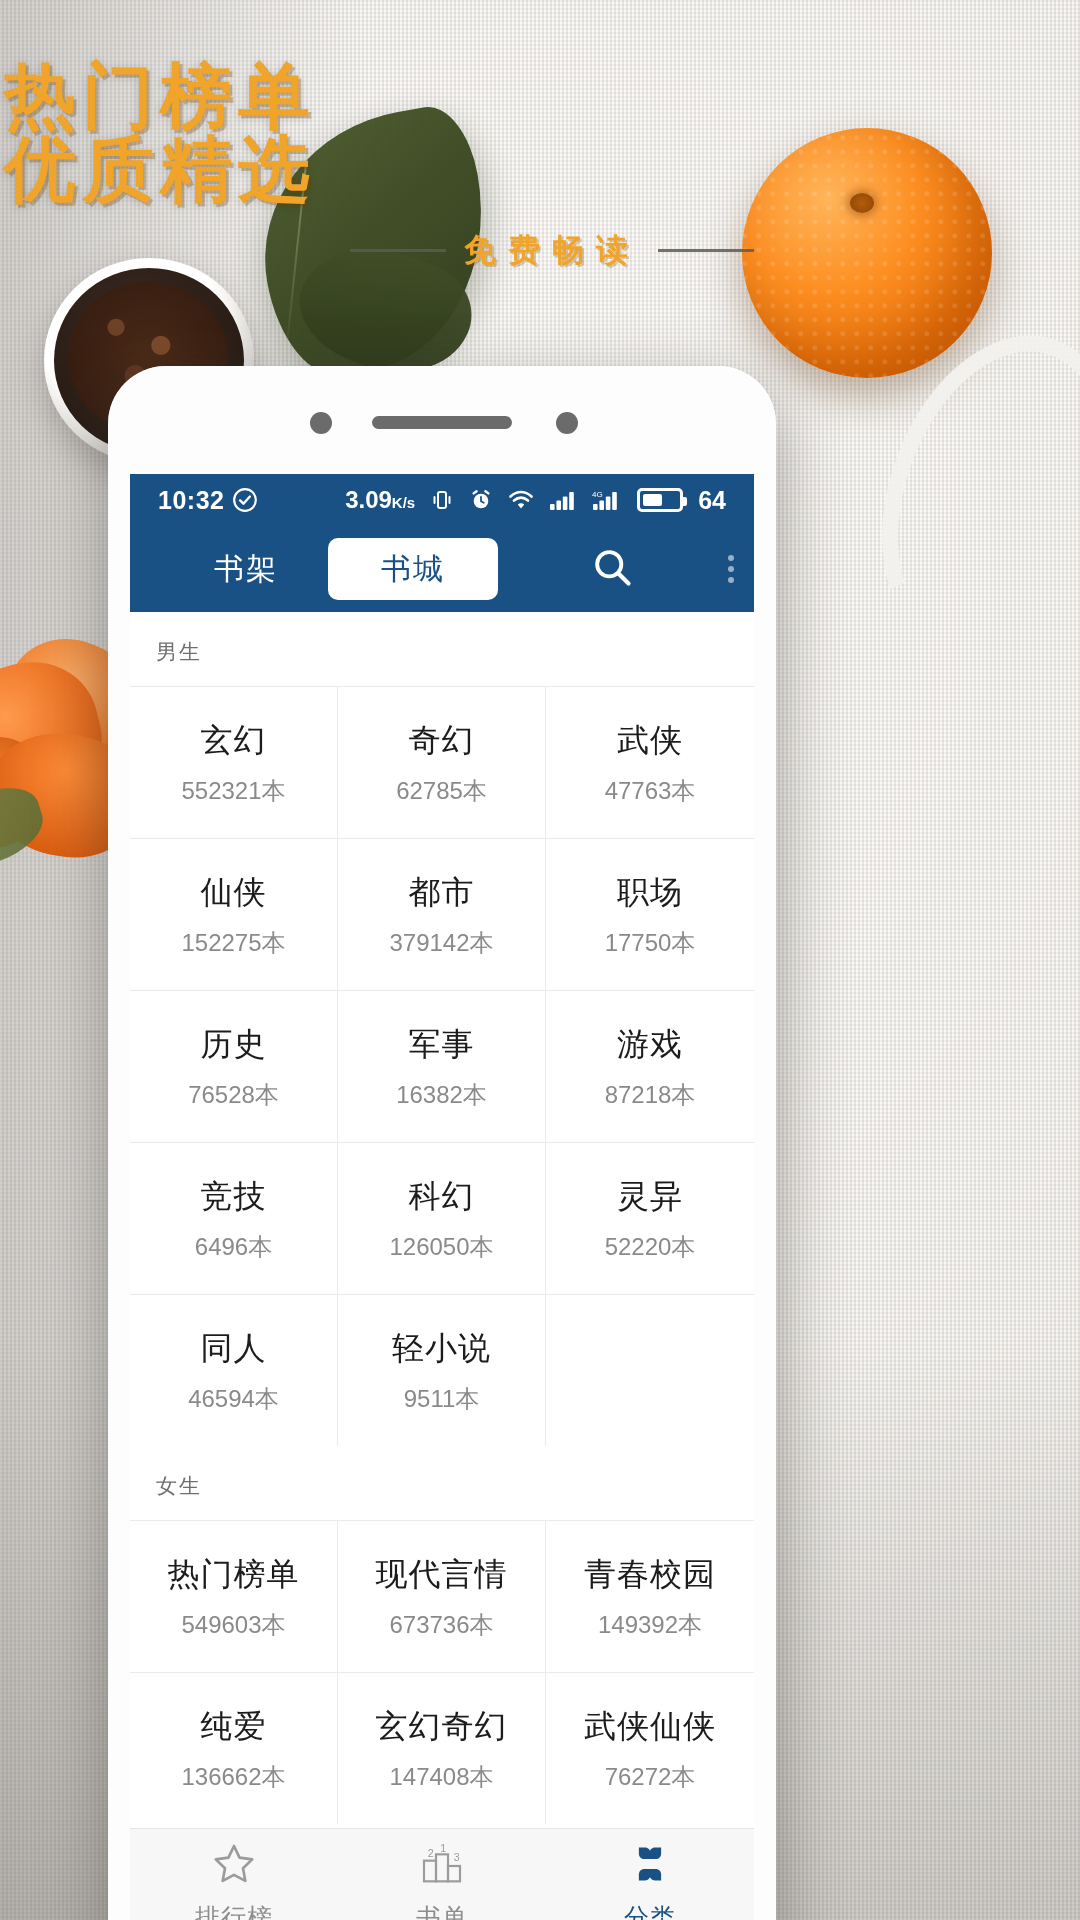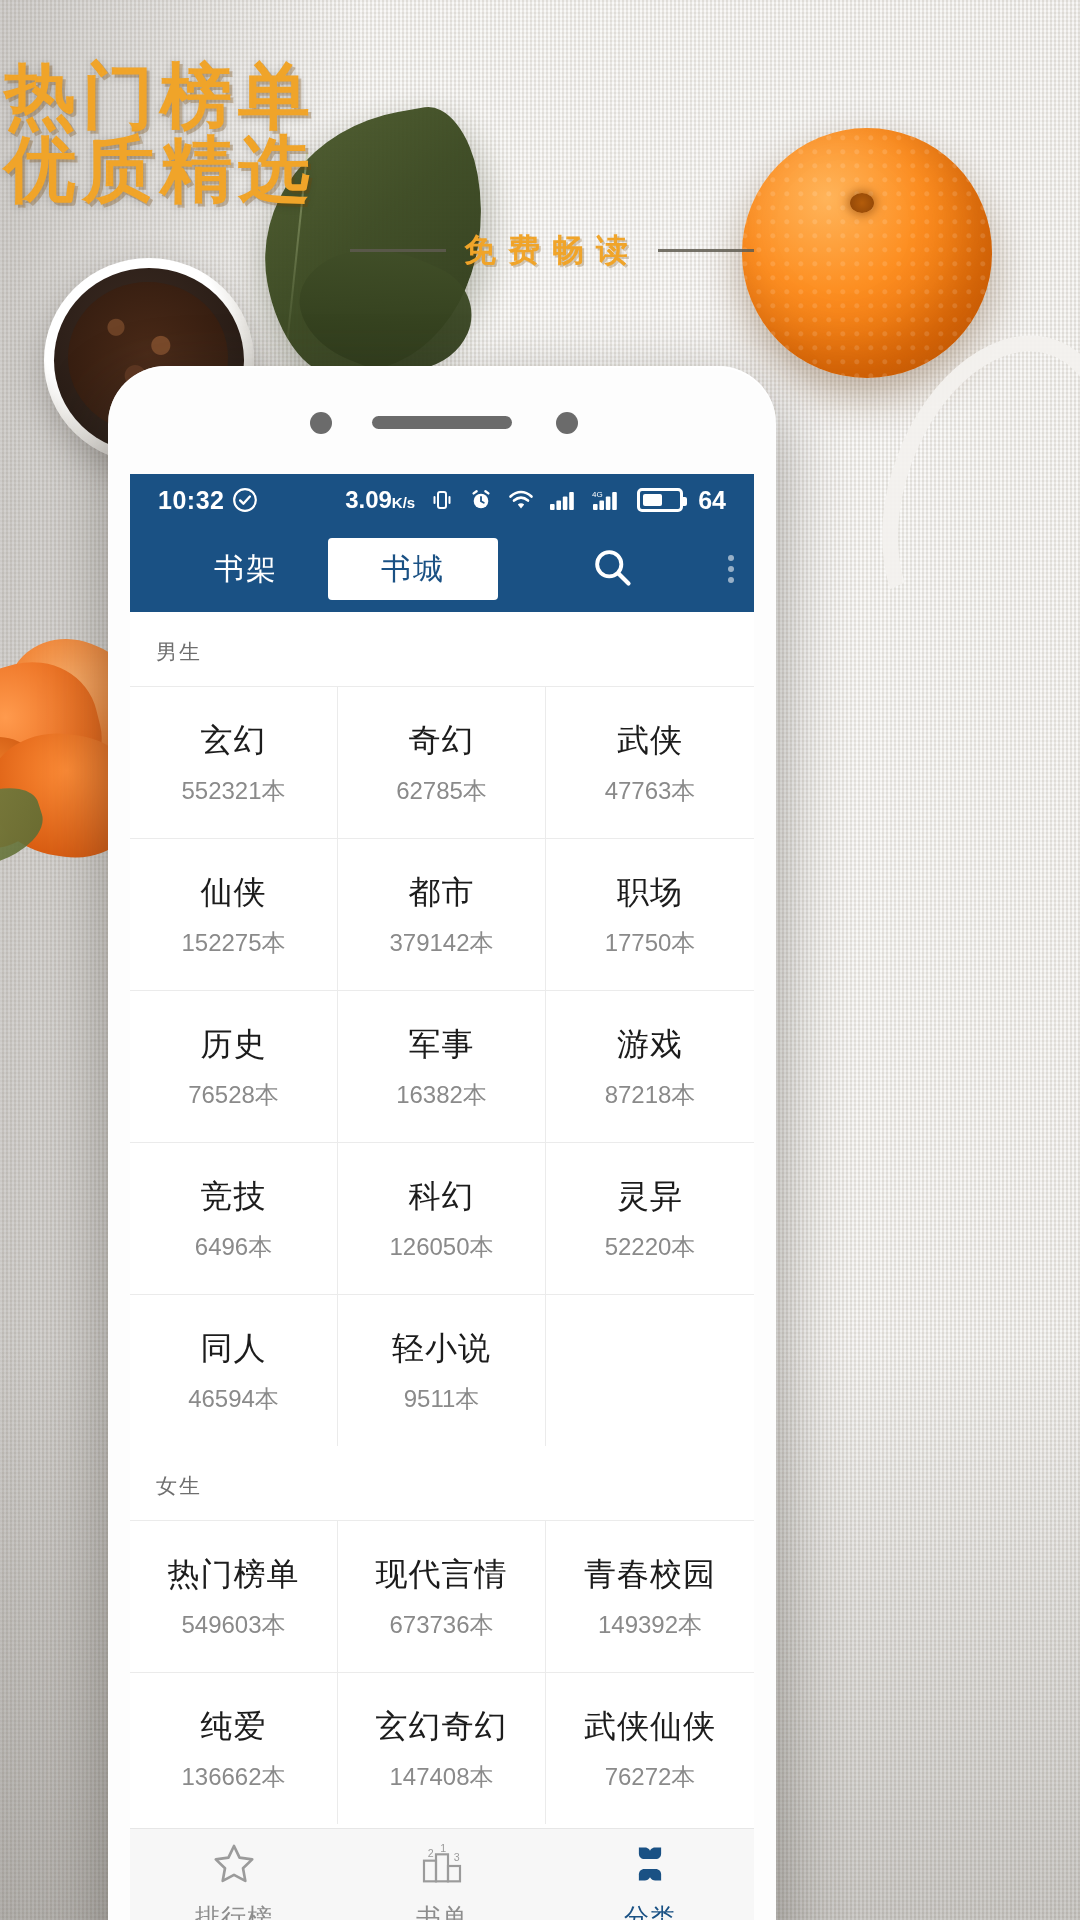--- a/index.html
+++ b/index.html
@@ -148,21 +148,21 @@
   
   .navbar {
     height:86px; background:#1a5184; display:flex; align-items:center; position:relative; flex:0 0 auto;
   }
   .nav-tab {
     color:#fff; font-size:30px; letter-spacing:2px;
   }
   .nav-tab.shelf { position:absolute; left:84px; }
   .nav-tab.store {
     position:absolute; left:198px; width:170px; height:62px; background:#fff; color:#1a5184;
-    border-radius:4px; display:flex; align-items:center; justify-content:center; font-size:30px;
+    border-radius:10px; display:flex; align-items:center; justify-content:center; font-size:30px;
   }
   .nav-search { position:absolute; left:460px; }
   .nav-more { position:absolute; right:20px; display:flex; flex-direction:column; gap:5px; opacity:.55; }
   .nav-more span{ width:6px; height:6px; border-radius:50%; background:#fff; display:block; }
 
   
   .content { flex:1 1 auto; overflow:hidden; background:#fff; }
   .sec-title {
     font-size:21px; color:#6e6e6e; padding:26px 0 20px 26px; letter-spacing:2px;
   }

